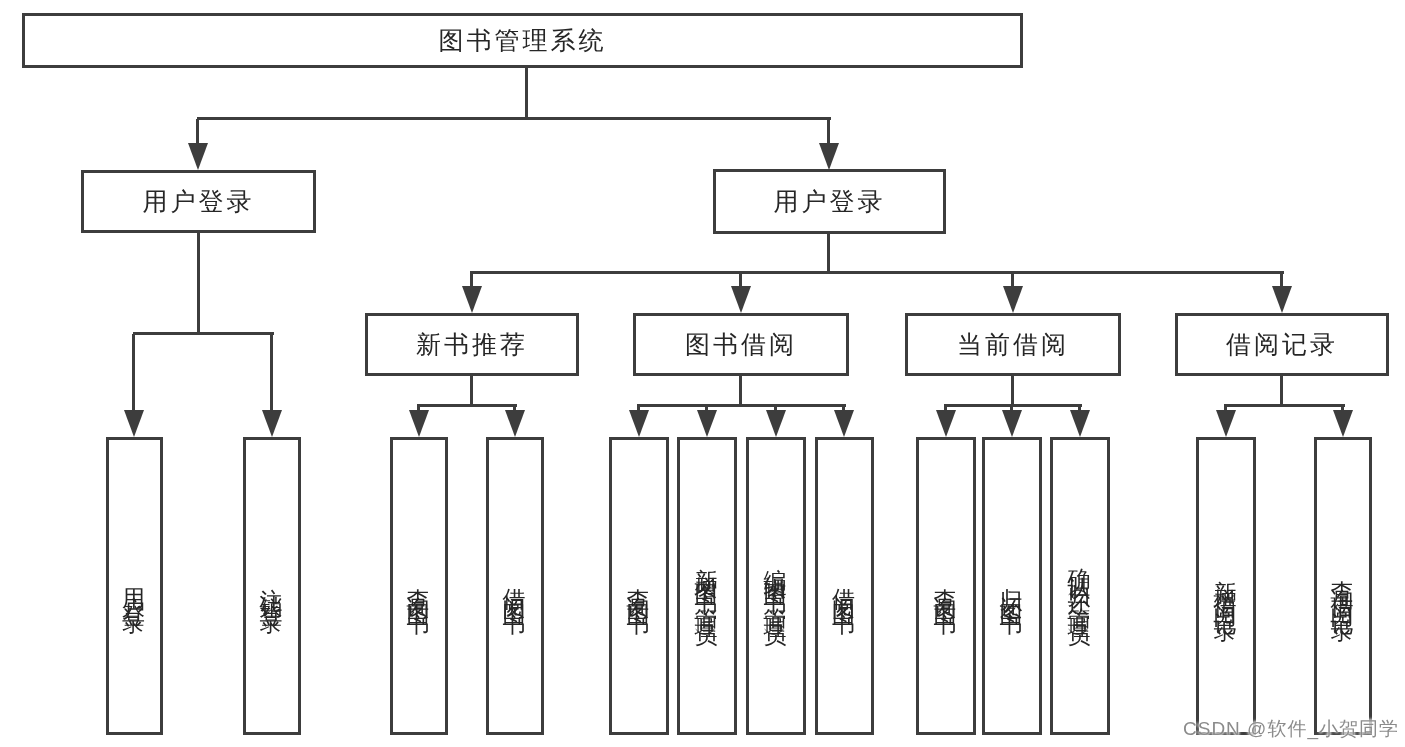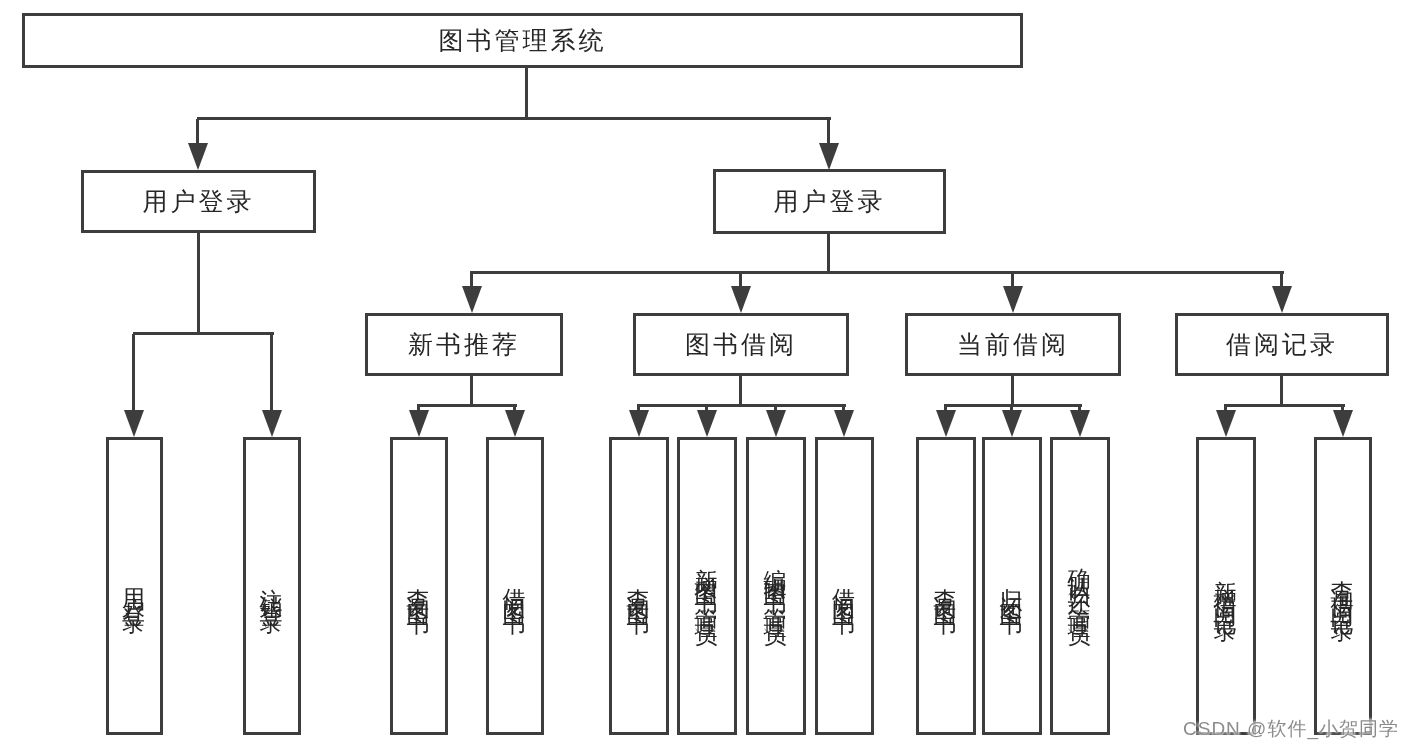--- a/index.html
+++ b/index.html
@@ -55,21 +55,21 @@
     <span>图书管理系统</span>
   </div>
 
   <div class="box" style="left:81px;top:170px;width:235px;height:63px;">
     <span>用户登录</span>
   </div>
   <div class="box" style="left:713px;top:169px;width:233px;height:65px;">
     <span>用户登录</span>
   </div>
 
-  <div class="box" style="left:365px;top:313px;width:198px;height:63px;">
+  <div class="box" style="left:365px;top:313px;width:214px;height:63px;">
     <span>新书推荐</span>
   </div>
   <div class="box" style="left:633px;top:313px;width:216px;height:63px;">
     <span>图书借阅</span>
   </div>
   <div class="box" style="left:905px;top:313px;width:216px;height:63px;">
     <span>当前借阅</span>
   </div>
   <div class="box" style="left:1175px;top:313px;width:214px;height:63px;">
     <span>借阅记录</span>

